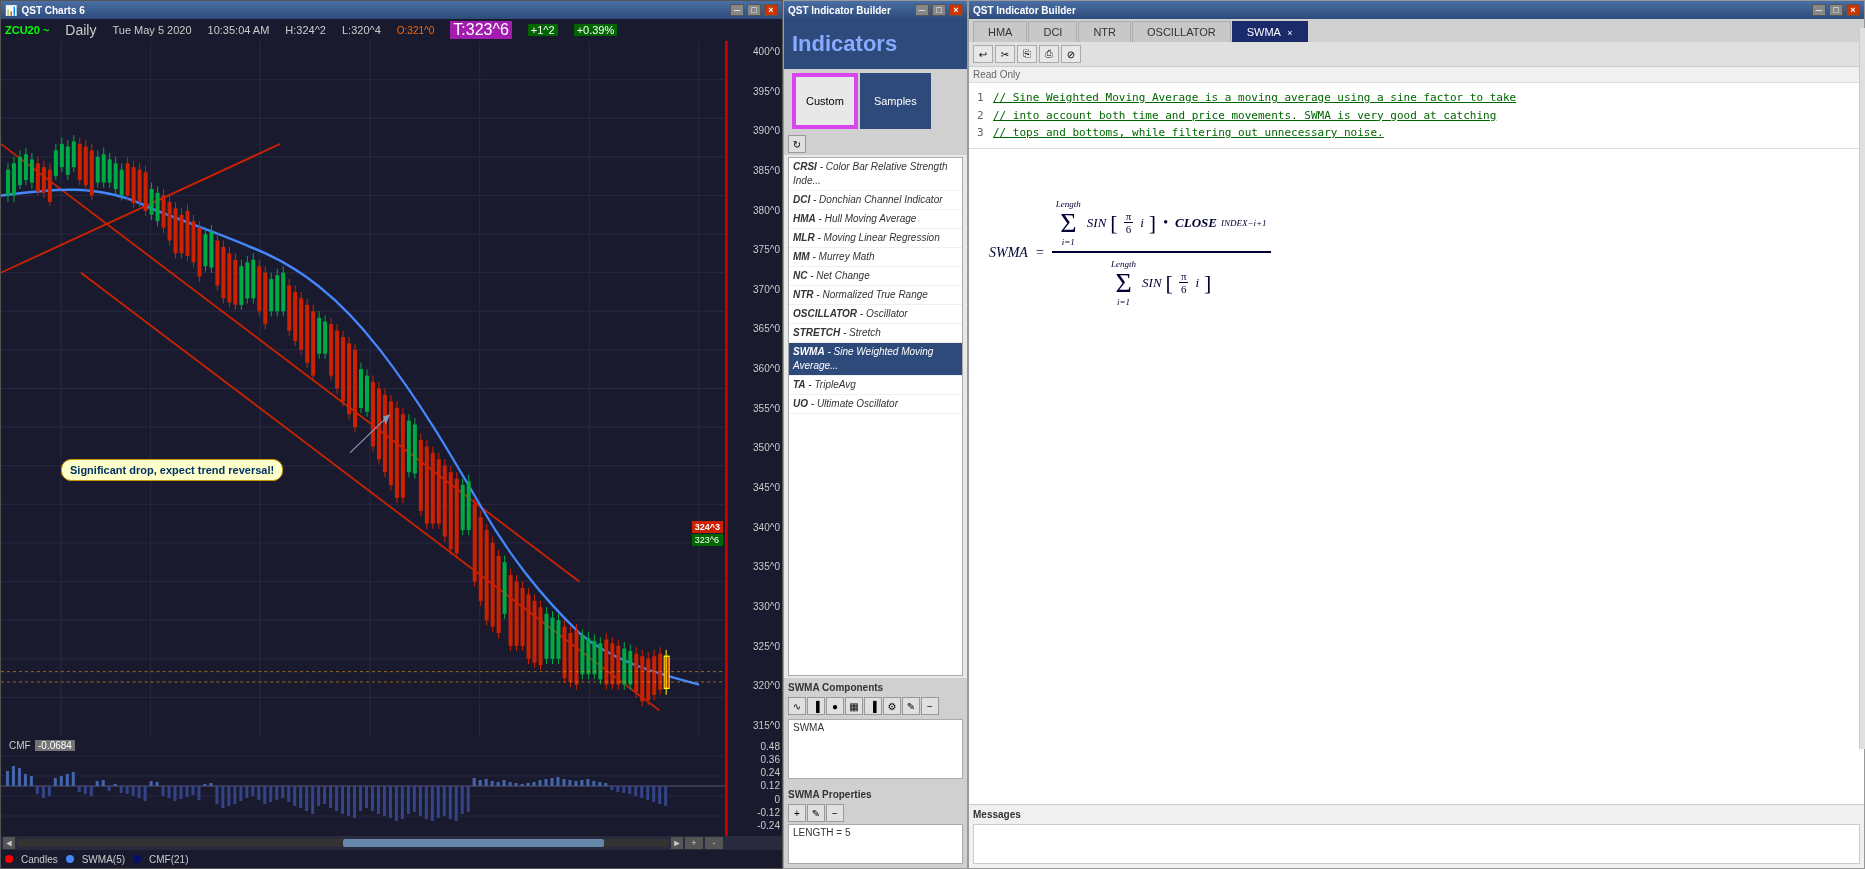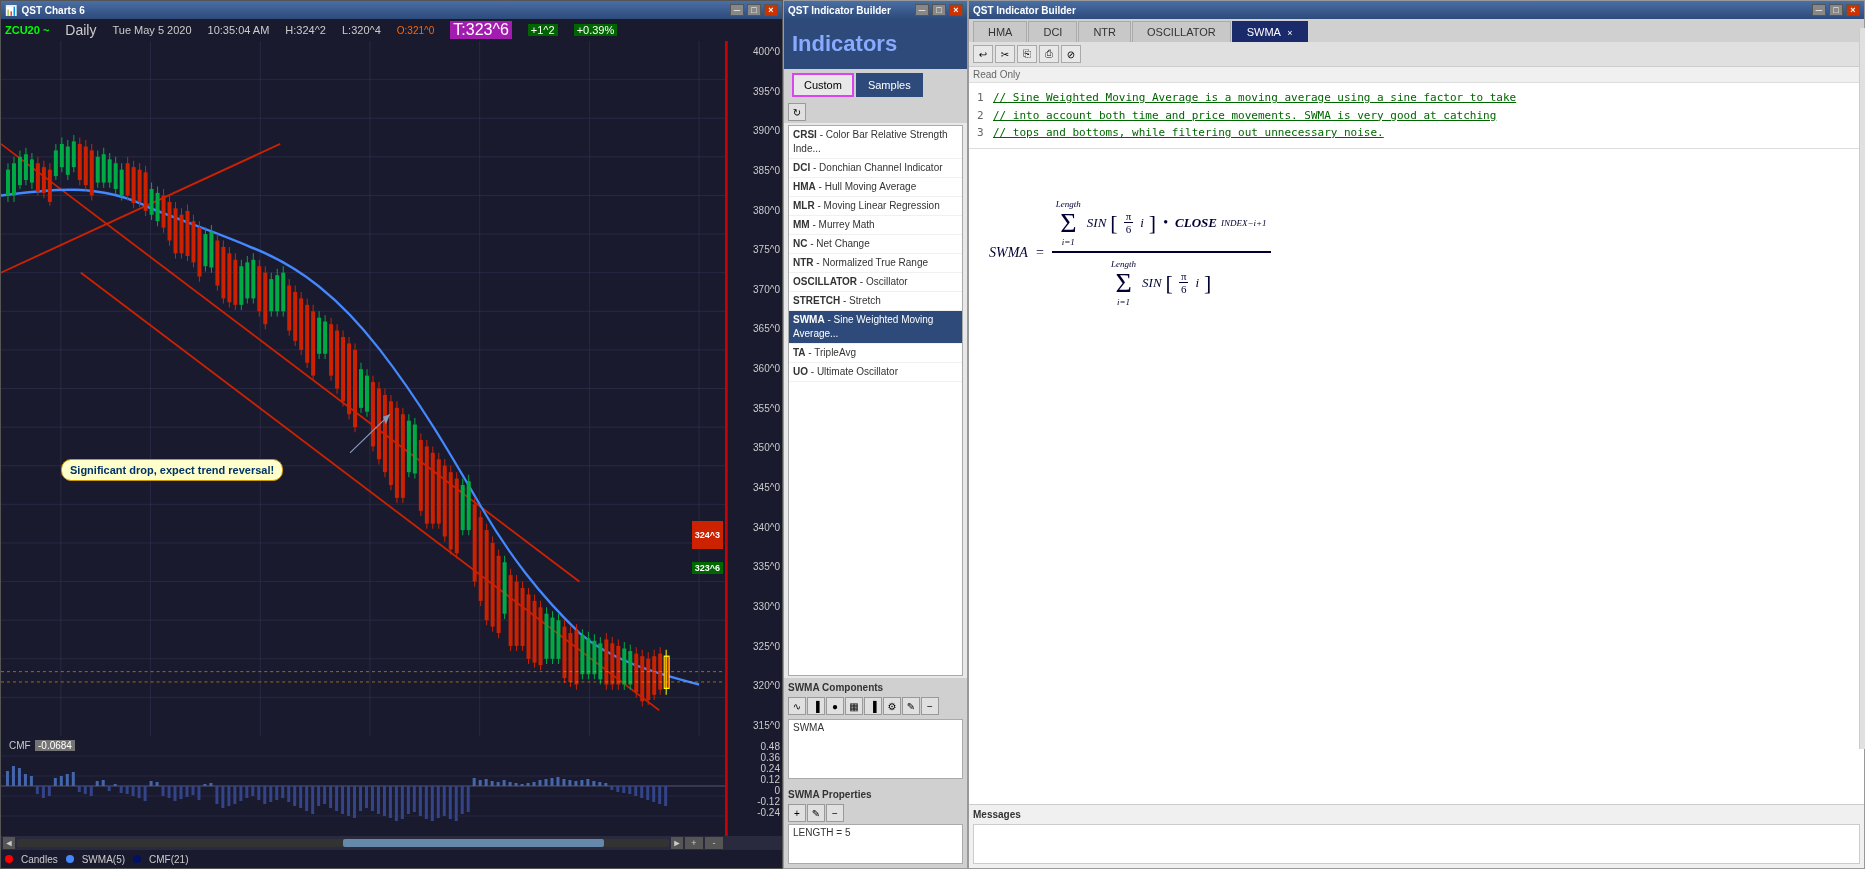--- a/index.html
+++ b/index.html
@@ -28,21 +28,21 @@
     .chart-canvas { flex: 1; background: #1a1a2e; position: relative; overflow: hidden; }
 
     
     .price-axis { width: 55px; background: #1a1a2e; border-left: 1px solid #333; display: flex; flex-direction: column; justify-content: space-between; padding: 5px 2px; color: #cccccc; font-size: 10px; text-align: right; }
 
     
     .chart-bottom { background: #2a2a3e; height: 100px; display: flex; position: relative; }
     .cmf-canvas { flex: 1; position: relative; background: #1a1a2e; overflow: hidden; }
     .cmf-label { position: absolute; top: 2px; left: 4px; color: #cccccc; font-size: 10px; }
     .cmf-value { position: absolute; top: 2px; left: 30px; background: #737373; color: white; font-size: 10px; padding: 0 3px; }
-    .cmf-price-axis { width: 55px; background: #1a1a2e; border-left: 1px solid #333; display: flex; flex-direction: column; justify-content: flex-start; padding: 5px 2px; color: #cccccc; font-size: 10px; text-align: right; }
+    .cmf-price-axis { width: 55px; background: #1a1a2e; border-left: 1px solid #333; display: flex; flex-direction: column; justify-content: space-between; padding: 5px 2px; color: #cccccc; font-size: 10px; text-align: right; }
 
     
     .chart-timeline { height: 16px; background: #1a1a2e; border-top: 1px solid #333; display: flex; align-items: center; }
     .timeline-labels { flex: 1; display: flex; justify-content: space-between; padding: 0 10px; color: #cccccc; font-size: 10px; }
     .timeline-spacer { width: 55px; }
 
     
     .chart-scrollbar { height: 14px; background: #2a2a3e; display: flex; align-items: center; gap: 2px; padding: 0 2px; }
     .scroll-btn { background: #555; color: #ccc; font-size: 9px; width: 12px; height: 12px; display: flex; align-items: center; justify-content: center; cursor: pointer; }
     .scroll-track { flex: 1; background: #333; height: 8px; border-radius: 2px; position: relative; }
@@ -56,27 +56,27 @@
 
     
     .indicator-panel { width: 185px; height: 869px; background: #e8e8e8; border: 1px solid #999; display: flex; flex-direction: column; }
     .indicator-titlebar { background: linear-gradient(to bottom, #4a6fa5, #2d4a7a); height: 18px; display: flex; align-items: center; padding: 0 4px; color: white; font-size: 10px; font-weight: bold; justify-content: space-between; }
     .indicator-titlebar-right { display: flex; gap: 3px; }
 
     .indicators-header { background: #2d4a7a; padding: 12px 8px 8px; color: white; }
     .indicators-title { font-size: 22px; font-weight: bold; color: #88aaff; margin-bottom: 4px; }
 
     .tab-bar { display: flex; gap: 2px; padding: 4px 8px; background: #d0d0d0; }
-    .tab-btn { padding: 4px 10px; font-size: 11px; border: 2px solid #d946ef; background: #e8e8e8; cursor: pointer; }
+    .tab-btn { padding: 18px 10px; font-size: 11px; border: 4px solid #d946ef; background: #e8e8e8; cursor: pointer; }
     .tab-btn.active { background: #2d4a7a; color: white; border-color: #2d4a7a; }
 
     .indicator-toolbar { padding: 2px 4px; background: #d0d0d0; display: flex; align-items: center; }
     .ind-toolbar-btn { background: #e0e0e0; border: 1px solid #999; width: 18px; height: 18px; display: flex; align-items: center; justify-content: center; font-size: 10px; cursor: pointer; }
 
-    .indicator-list { flex: 1; overflow-y: auto; background: white; border: 1px solid #aaa; margin: 2px 4px; }
+    .indicator-list { flex: 1; overflow-y: auto; background: white; border: 1px solid #aaa; margin: 2px 4px; font-style: italic; }
     .indicator-list-item { padding: 2px 4px; font-size: 10px; color: #333; border-bottom: 1px solid #f0f0f0; cursor: pointer; line-height: 1.4; }
     .indicator-list-item.selected { background: #2d4a7a; color: white; }
     .indicator-list-item .ind-name { font-weight: bold; }
 
     .components-section { padding: 4px; background: #d0d0d0; }
     .section-label { font-size: 10px; font-weight: bold; color: #333; margin-bottom: 2px; }
     .components-toolbar { display: flex; gap: 1px; padding: 2px 0; }
     .comp-btn { background: #e0e0e0; border: 1px solid #999; width: 18px; height: 18px; display: flex; align-items: center; justify-content: center; font-size: 10px; cursor: pointer; }
 
     .components-list { background: white; border: 1px solid #aaa; min-height: 60px; padding: 2px 4px; font-size: 10px; color: #333; margin: 2px 0; }
@@ -486,22 +486,22 @@
           <line x1="667" y1="473" x2="667" y2="508" stroke="#ffff00" stroke-width="1"></line>
 
           <line x1="0" y1="490" x2="728" y2="490" stroke="#ffaa00" stroke-width="0.5" stroke-dasharray="3,3"></line>
           <line x1="0" y1="498" x2="728" y2="498" stroke="#ffaa00" stroke-width="0.5" stroke-dasharray="3,3"></line>
 
           <line x1="350" y1="320" x2="390" y2="290" stroke="#8899bb" stroke-width="1"></line>
           <polygon points="390,290 383,292 386,298" fill="#8899bb"></polygon>
         </svg>
 
         <div style="position:absolute; right:4px; top:480px; z-index:10;">
-          <div style="background:#cc2200; color:white; font-size:9px; padding:9px 3px; font-weight:bold;text-align:right;">324^3</div>
-          <div style="background:#006600; color:white; font-size:9px; padding:1px 3px; font-weight:bold; margin-top:13px;">323^6</div>
+          <div style="background:#cc2200; color:white; font-size:9px; padding:1px 3px; font-weight:bold;text-align:right;">324^3</div>
+          <div style="background:#006600; color:white; font-size:9px; padding:1px 3px; font-weight:normal; margin-top:1px;">323^6</div>
         </div>
 
         <div class="annotation-box" style="left: 60px; top: 418px;">Significant drop, expect trend reversal!</div>
 
       </div>
       <div class="price-axis">
         <span>400^0</span>
         <span>395^0</span>
         <span>390^0</span>
         <span>385^0</span>

